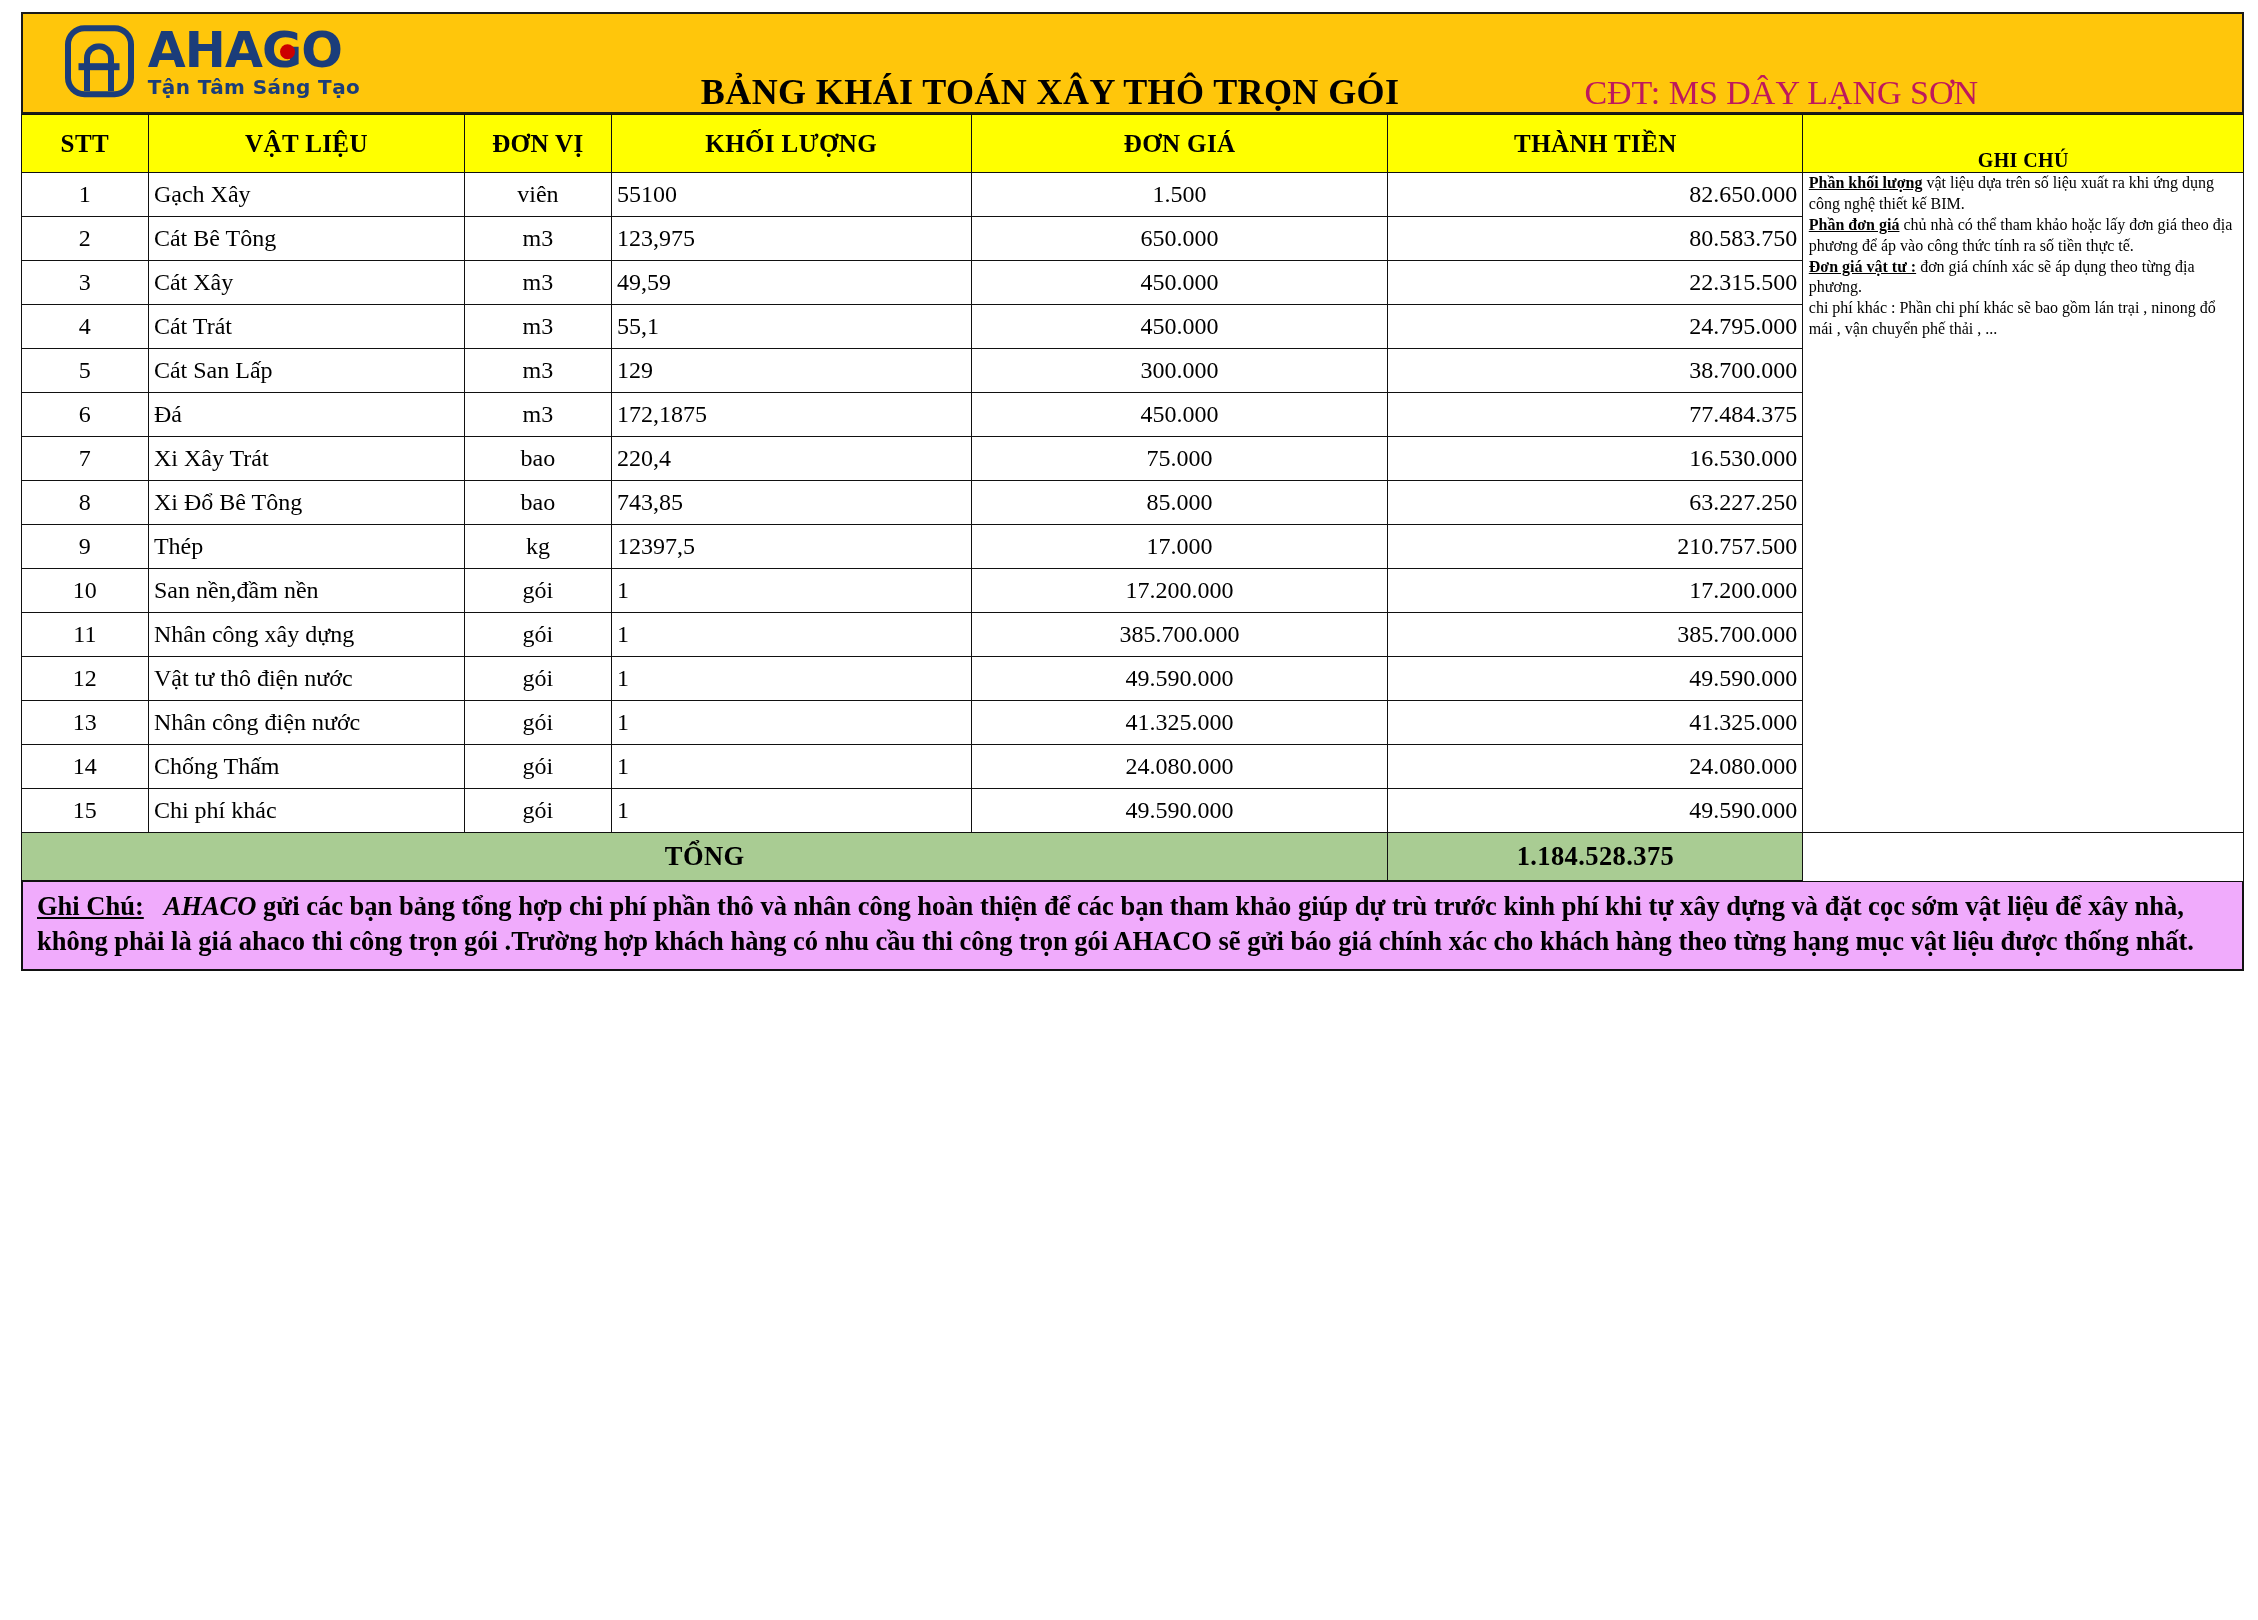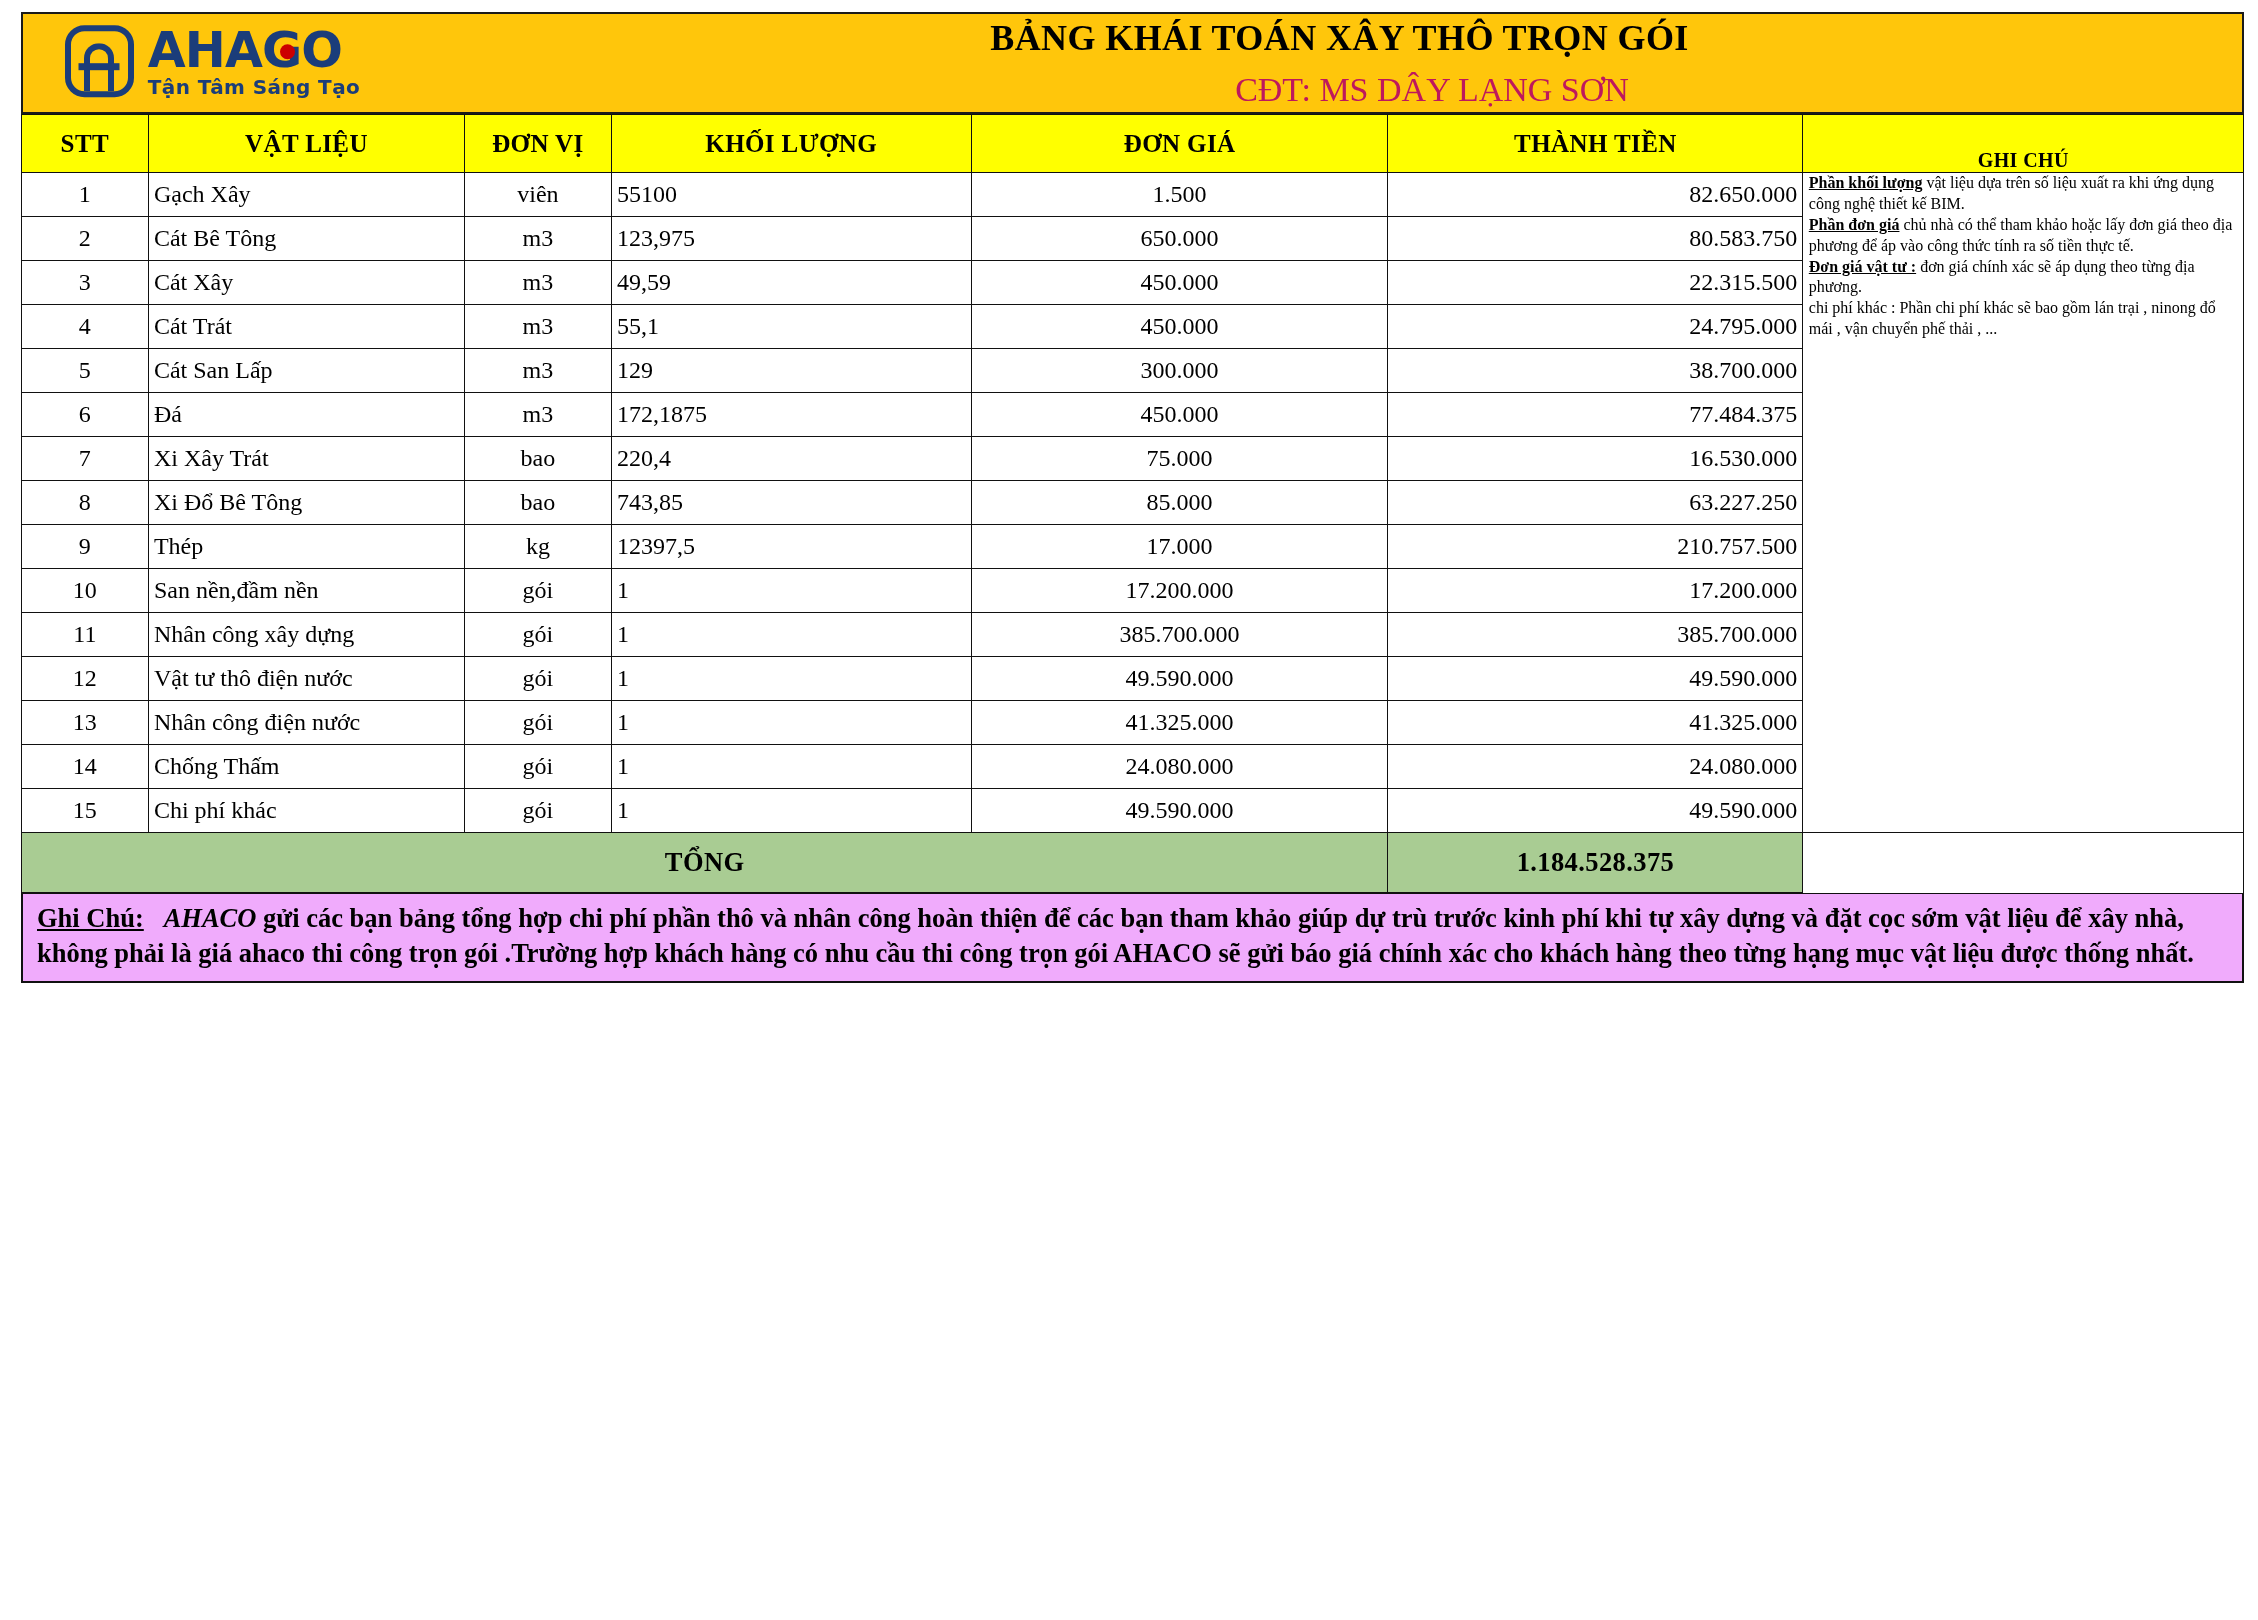--- a/index.html
+++ b/index.html
@@ -102,22 +102,22 @@
     font-weight: bold;
     font-size: 20px;
     color: #1b3d7a;
     letter-spacing: 0.4px;
     margin-top: 1.8px;
     text-align: center;
   }
   .title-cell {
     flex: 1 1 auto;
     display: flex;
-    flex-direction: column;
-    align-items: center;
+    flex-direction: row;
+    align-items: flex-end;
     justify-content: center;
     padding-left: 35px;
   }
   .doc-title {
     font-weight: bold;
     font-size: 36px;
     color: #000;
     letter-spacing: 0.4px;
     line-height: 1.12;
     white-space: nowrap;
@@ -190,21 +190,21 @@
   .notes-cell b {
     font-weight: bold;
     text-decoration: underline;
   }
 
   tr.total-row td {
     background: #A9CC93;
     font-weight: bold;
     font-size: 26.5px;
     text-align: center;
-    height: 60px;
+    height: 48px;
     letter-spacing: 0.4px;
   }
   tr.total-row td.total-blank {
     background: #fff;
     border-left: 1.8px solid #111;
     border-right: 1.8px solid #111;
     border-top: none;
     border-bottom: none;
   }
 

